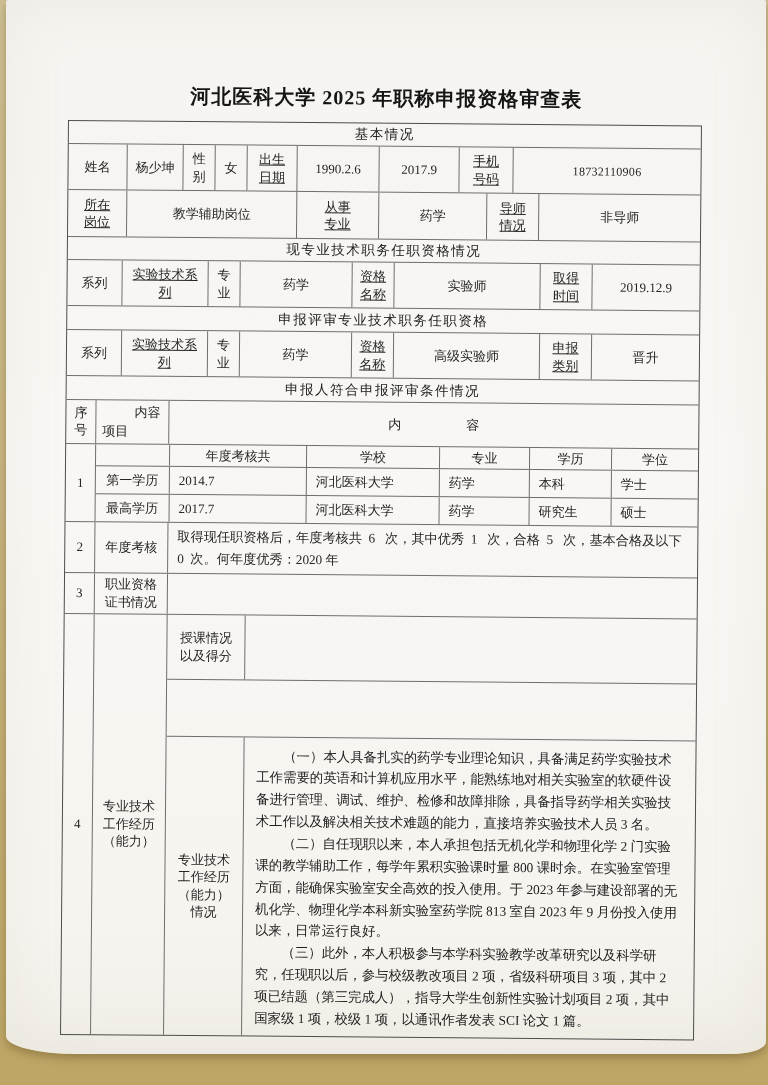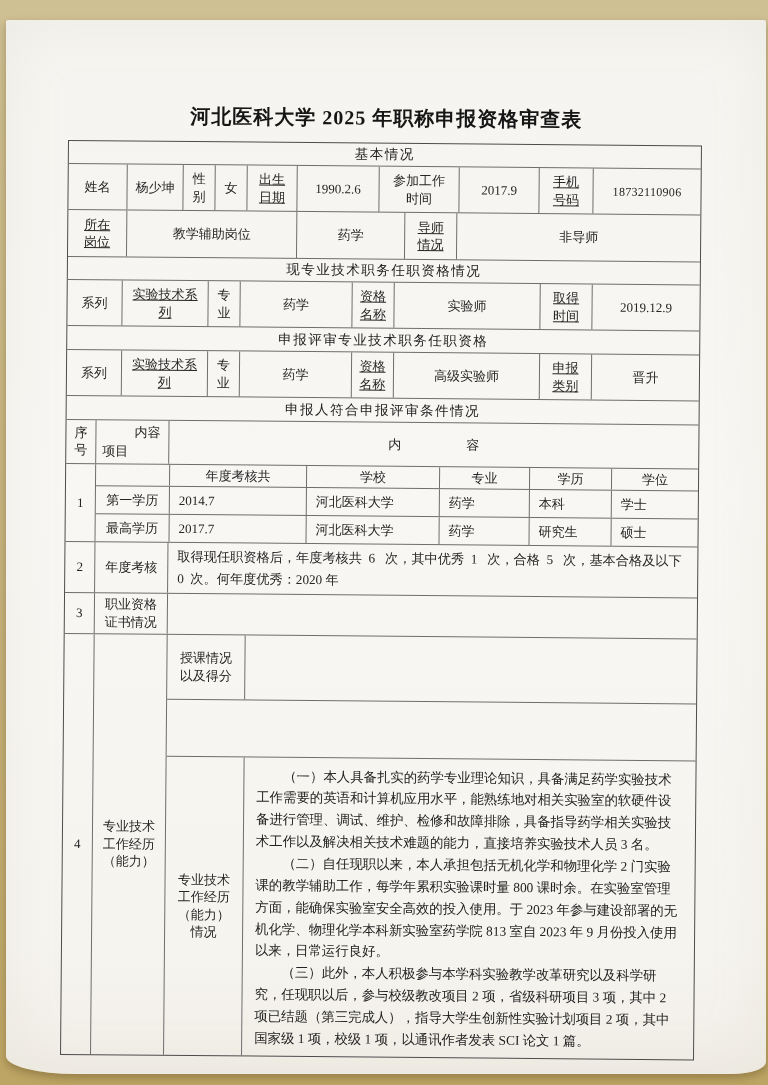--- a/index.html
+++ b/index.html
@@ -13,21 +13,20 @@
     background:linear-gradient(180deg,#cfc094 0%,#c6b27c 55%,#bda565 100%);
     font-family:"Liberation Serif","DejaVu Serif",serif;
     color:var(--ink);
     -webkit-font-smoothing:antialiased;
   }
   .paper{
     position:absolute;left:6px;right:2px;top:0;height:1054px;
     background:linear-gradient(180deg,#f5f4f0 0%,#f8f7f4 45%,#f6f4ef 88%,#f1eee7 100%);
     border-radius:2px 2px 34px 70px / 2px 2px 12px 18px;
     box-shadow:0 4px 9px rgba(88,66,24,.38), inset 0 0 60px rgba(180,170,150,.12);
-    margin-top:20px;
   }
   .scan{position:absolute;inset:0;transform:rotate(.5deg);transform-origin:70px 120px;}
   .doc-title{
     position:absolute;top:82px;left:0;width:100%;
     text-align:center;font-size:20px;font-weight:bold;letter-spacing:1px;color:#151515;
   }
   .tbl{
     position:absolute;left:62px;top:120px;width:632px;
     border:1.5px solid var(--line-dark);
     font-size:13px;line-height:1.35;
@@ -90,35 +89,35 @@
         <div class="c c58">姓名</div>
         <div class="c c56">杨少坤</div>
         <div class="c c32">
             <span class="vl1">性别</span>
           </div>
         <div class="c c32">女</div>
         <div class="c c50">
             <span class="vl2">出生日期</span>
           </div>
         <div class="c c82">1990.2.6</div>
-        <div class="c c80">
-            <span class="vl4">参加工作时间</span>
-          </div>
         <div class="c c80">2017.9</div>
         <div class="c c54">
             <span class="vl2">手机号码</span>
           </div>
         <div class="c fx phone">18732110906</div>
       </div>
 
       <div class="r h46">
         <div class="c c58">
             <span class="vl2">所在岗位</span>
           </div>
         <div class="c c170">教学辅助岗位</div>
+        <div class="c c82">
+            <span class="vl2">从事专业</span>
+          </div>
         <div class="c c108">药学</div>
         <div class="c c52">
             <span class="vl2">导师情况</span>
           </div>
         <div class="c fx">非导师</div>
       </div>
 
       <div class="r h20 sec">
         <div class="c fx">现专业技术职务任职资格情况</div>
       </div>

